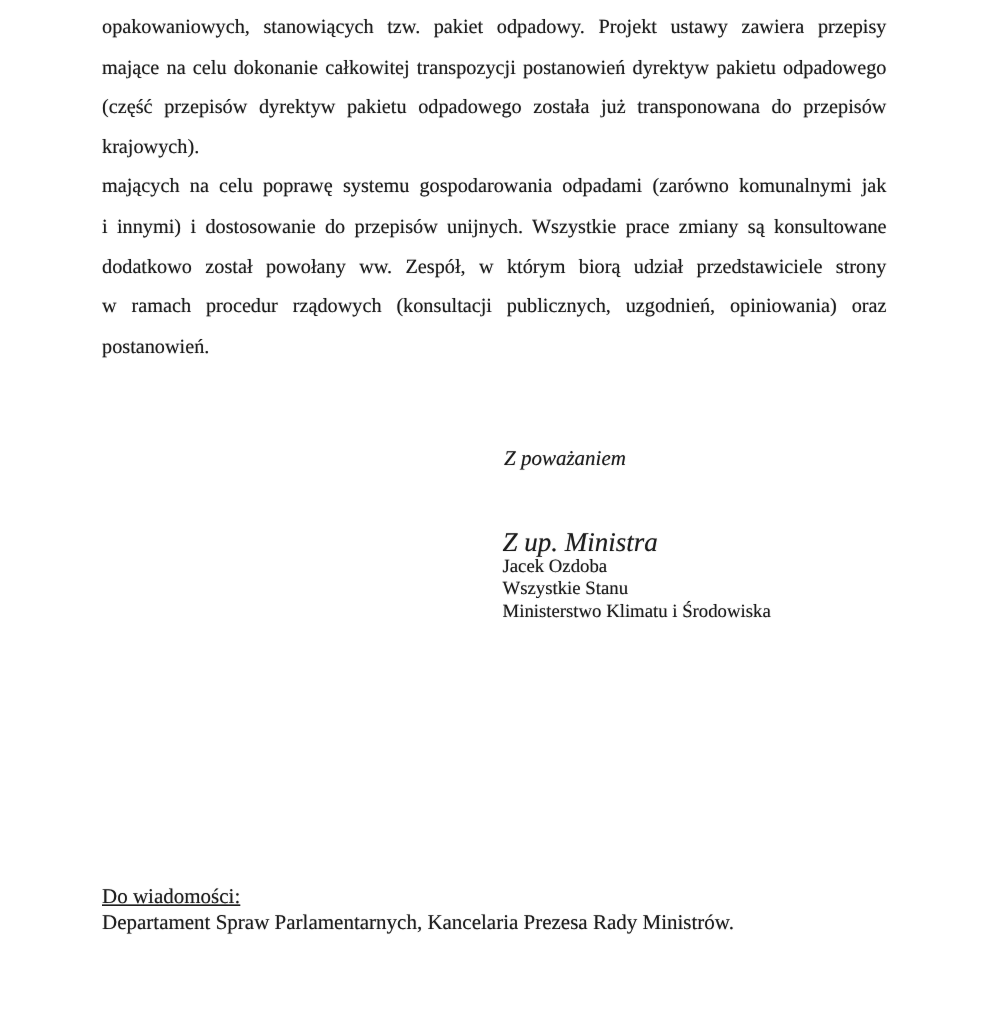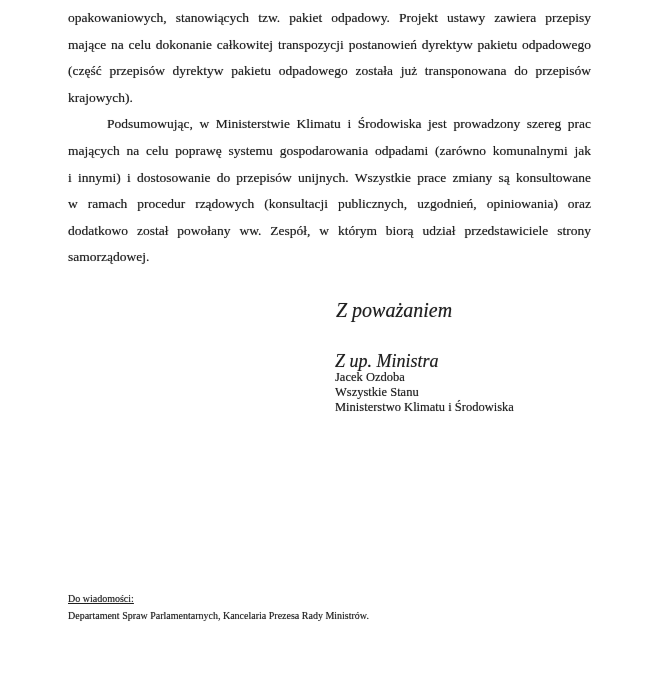--- a/index.html
+++ b/index.html
@@ -36,62 +36,61 @@
   .body-text .line.last {
     text-align-last: auto;
   }
   .body-text .line.indent {
     text-indent: 39px;
   }
   .valediction {
     position: absolute;
     left: 336px;
     top: 299px;
-    font-size: 20px;
+    font-size: 14px;
     font-style: italic;
   }
   .signature {
     position: absolute;
     left: 335px;
     top: 353px;
     font-size: 12.5px;
     line-height: 15px;
   }
   .signature .on-behalf {
     font-style: italic;
     font-size: 18px;
     line-height: 17px;
   }
   .footer {
     position: absolute;
     left: 68px;
     top: 591px;
-    font-size: 10px;
+    font-size: 14px;
     line-height: 16.5px;
   }
   .footer .cc-label {
     text-decoration: underline;
   }
 </style>
 </head>
 <body>
 
 <div class="page">
 
   <div class="body-text">
       <div class="line">opakowaniowych, stanowiących tzw. pakiet odpadowy. Projekt ustawy zawiera przepisy</div>
       <div class="line">mające na celu dokonanie całkowitej transpozycji postanowień dyrektyw pakietu odpadowego</div>
       <div class="line">(część przepisów dyrektyw pakietu odpadowego została już transponowana do przepisów</div>
       <div class="line last">krajowych).</div>
-      <div class="line indent">Podsumowując, w Ministerstwie Klimatu i Środowiska jest prowadzony szereg prac</div>
       <div class="line">mających na celu poprawę systemu gospodarowania odpadami (zarówno komunalnymi jak</div>
       <div class="line">i innymi) i dostosowanie do przepisów unijnych. Wszystkie prace zmiany są konsultowane</div>
+      <div class="line">dodatkowo został powołany ww. Zespół, w którym biorą udział przedstawiciele strony</div>
       <div class="line">w ramach procedur rządowych (konsultacji publicznych, uzgodnień, opiniowania) oraz</div>
-      <div class="line">dodatkowo został powołany ww. Zespół, w którym biorą udział przedstawiciele strony</div>
-      <div class="line last">samorządowej.</div>
+      <div class="line last">postanowień.</div>
     </div>
 
   <div class="valediction">Z poważaniem</div>
 
   <div class="signature">
     <div class="on-behalf">Z up. Ministra</div>
     <div>Jacek Ozdoba</div>
     <div>Wszystkie Stanu</div>
     <div>Ministerstwo Klimatu i Środowiska</div>
   </div>

